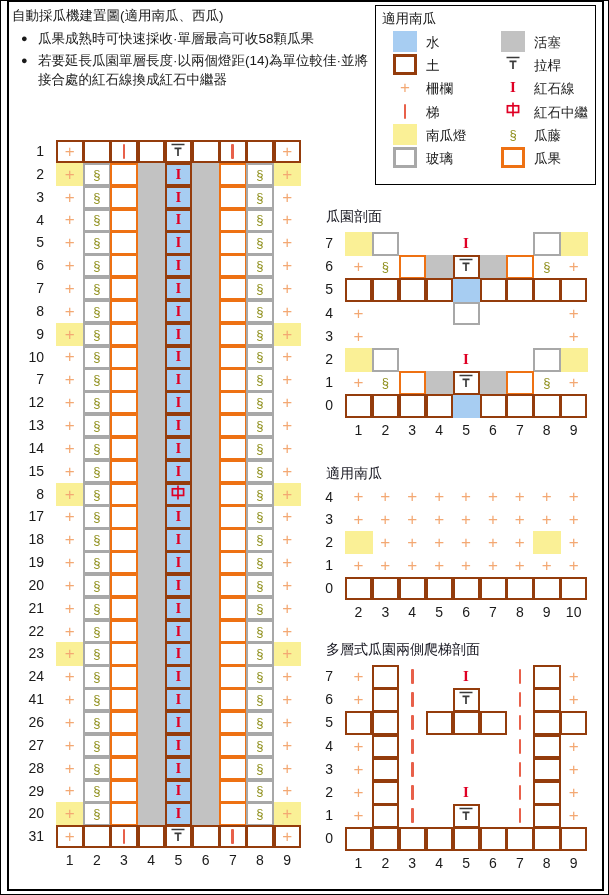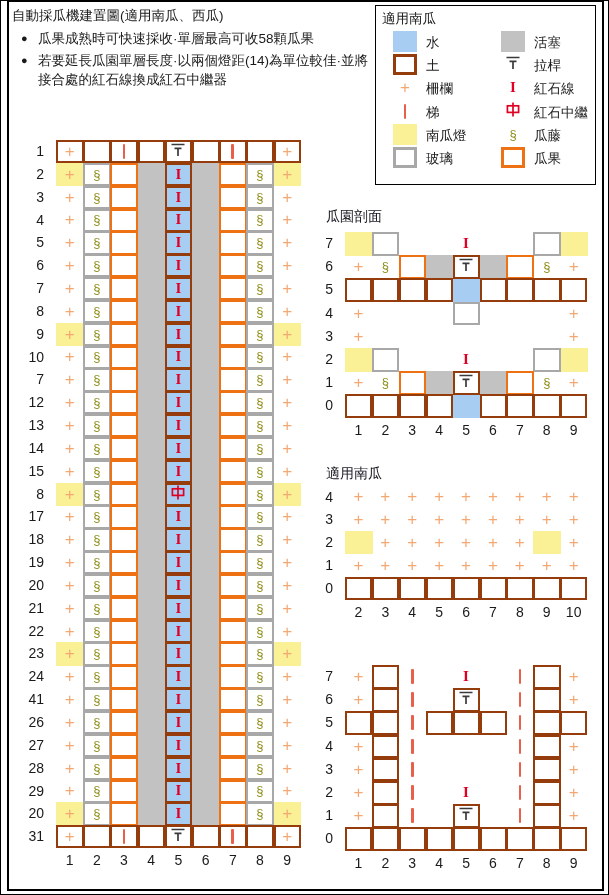--- a/index.html
+++ b/index.html
@@ -108,20 +108,21 @@
           <div class="lg-label" style="left: 158px; top: 120.8px;">瓜藤</div>
           <div class="lg-swatch" style="width: 30px; height: 21px; left: 122px; top: 141px;">
             <div style="width: 24px; height: 21px; box-sizing: border-box; background: rgb(255, 255, 255); border: 3.4px solid rgb(238, 113, 19);"></div>
           </div>
           <div class="lg-label" style="left: 158px; top: 144px;">瓜果</div>
         </div>
     </div>
 
     <div class="grid-title" style="left:317px;top:206px">瓜園剖面</div>
     <div class="grid-title" style="left:317px;top:463px">適用南瓜</div>
+    <div class="grid-title" style="left:317px;top:639px">多層式瓜園兩側爬梯剖面</div>
 
     <div id="grid-main" class="grid" style="left: 47px; top: 138px;">
         <div class="cell-fill" style="left: 0px; top: 22.84px; width: 27.8px; height: 23.44px; background: rgb(250, 240, 150);"></div>
         <div class="cell-fill" style="left: 81.6px; top: 22.84px; width: 27.8px; height: 23.44px; background: rgb(194, 194, 194);"></div>
         <div class="cell-fill" style="left: 136px; top: 22.84px; width: 27.8px; height: 23.44px; background: rgb(194, 194, 194);"></div>
         <div class="cell-fill" style="left: 217.6px; top: 22.84px; width: 27.8px; height: 23.44px; background: rgb(250, 240, 150);"></div>
         <div class="cell-fill" style="left: 81.6px; top: 45.68px; width: 27.8px; height: 23.44px; background: rgb(194, 194, 194);"></div>
         <div class="cell-fill" style="left: 136px; top: 45.68px; width: 27.8px; height: 23.44px; background: rgb(194, 194, 194);"></div>
         <div class="cell-fill" style="left: 81.6px; top: 68.52px; width: 27.8px; height: 23.44px; background: rgb(194, 194, 194);"></div>
         <div class="cell-fill" style="left: 136px; top: 68.52px; width: 27.8px; height: 23.44px; background: rgb(194, 194, 194);"></div>

